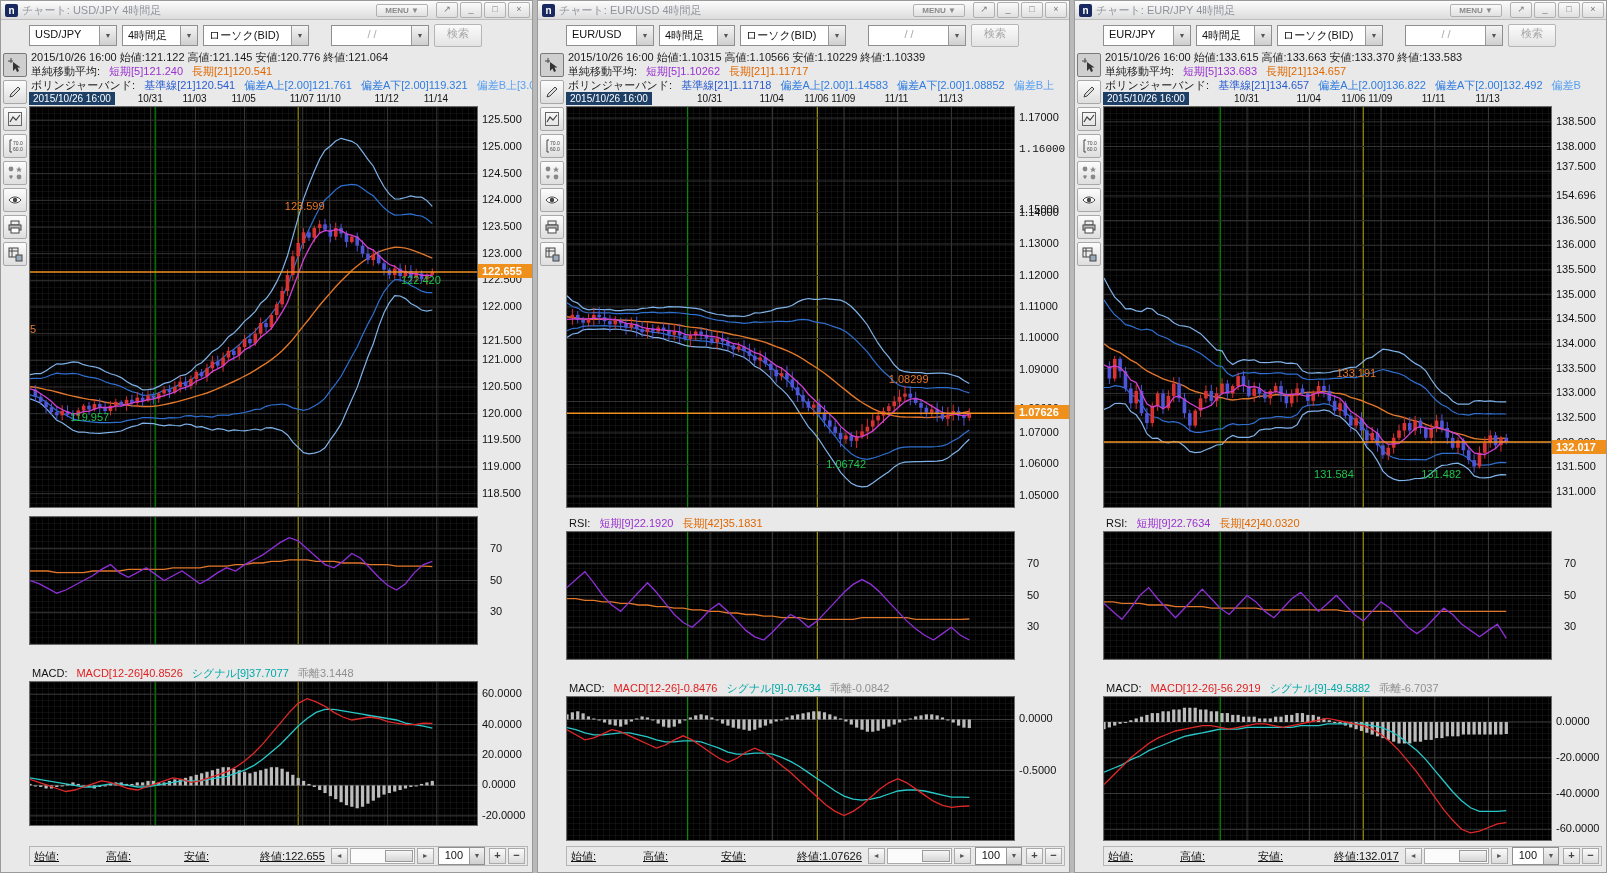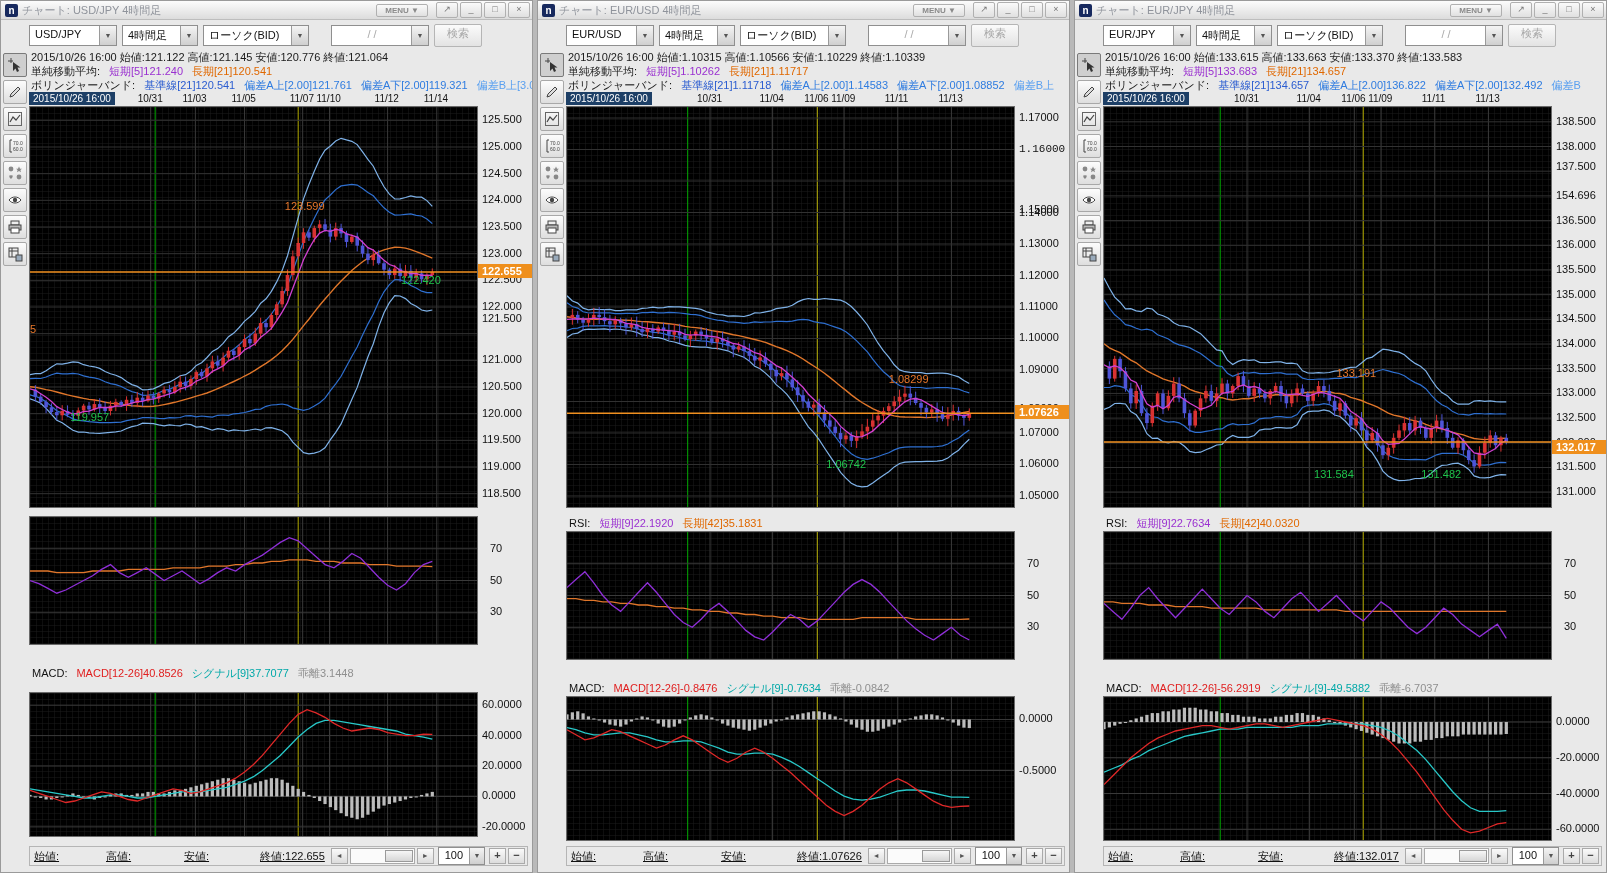--- a/index.html
+++ b/index.html
@@ -304,21 +304,21 @@
           </svg></div>
         <div class="axis" style="left: 447px; top: 0px; width: 58px; height: 400px;">
           <div class="axlab" style="top: 7.33333px;">125.500</div>
           <div class="axlab" style="top: 34px;">125.000</div>
           <div class="axlab" style="top: 60.6667px;">124.500</div>
           <div class="axlab" style="top: 87.3333px;">124.000</div>
           <div class="axlab" style="top: 114px;">123.500</div>
           <div class="axlab" style="top: 140.667px;">123.000</div>
           <div class="axlab" style="top: 167.333px;">122.500</div>
           <div class="axlab" style="top: 194px;">122.000</div>
-          <div class="axlab" style="top: 206px;">121.500</div>
+          <div class="axlab" style="top: 228px;">121.500</div>
           <div class="axlab" style="top: 247.333px;">121.000</div>
           <div class="axlab" style="top: 274px;">120.500</div>
           <div class="axlab" style="top: 300.667px;">120.000</div>
           <div class="axlab" style="top: 327.333px;">119.500</div>
           <div class="axlab" style="top: 354px;">119.000</div>
           <div class="axlab" style="top: 380.667px;">118.500</div>
           <div class="badge" style="top: 158.067px;">122.655</div>
         </div>
       </div>
       <div style="height: 10px;"></div>
@@ -341,21 +341,21 @@
             <polyline points="0.0,63.5 8.9,66.7 17.9,71.4 26.8,76.2 35.8,73.0 44.7,68.3 53.6,63.5 62.6,58.7 71.5,52.4 80.5,47.6 89.4,55.6 98.3,60.3 107.3,55.6 116.2,50.8 125.2,57.1 134.1,63.5 143.0,58.7 152.0,54.0 160.9,60.3 169.9,66.7 178.8,61.9 187.7,55.6 196.7,50.8 205.6,54.0 214.6,47.6 223.5,42.9 232.4,38.1 241.4,31.8 250.3,25.4 259.3,20.6 268.2,23.8 277.1,31.8 286.1,39.7 295.0,47.6 304.0,50.8 312.9,44.4 321.8,36.5 330.8,41.3 339.7,50.8 348.7,60.3 357.6,68.3 366.5,73.0 375.5,66.7 384.4,55.6 393.4,47.6 402.3,44.4" fill="none" stroke="#8f2fd8" stroke-width="1.3"></polyline>
           </svg></div>
         <div class="axis" style="left: 447px; top: 0px; width: 58px; height: 127px;">
           <div class="axlab" style="top: 25.75px; left: 14px;">70</div>
           <div class="axlab" style="top: 57.5px; left: 14px;">50</div>
           <div class="axlab" style="top: 89.25px; left: 14px;">30</div>
         </div>
       </div>
       <div style="height: 23px;"></div>
       <div class="seclabel"><span class="seg">MACD:</span><span class="seg c-red">MACD[12-26]40.8526</span><span class="seg c-cyn">シグナル[9]37.7077</span><span class="seg c-gry">乖離3.1448</span></div>
-      <div class="chartwrap" style="height: 103px; margin-top: 11px;">
+      <div class="chartwrap" style="height: 103px;">
         <div class="plot" style="width: 447px; height: 143px;"><svg width="447" height="143">
             <rect x="0" y="0" width="447" height="143" fill="url(#finegrid)"></rect>
             <line x1="120.69000000000001" y1="0" x2="120.69000000000001" y2="143" stroke="#3a3a3a" stroke-width="1"></line>
             <line x1="165.39" y1="0" x2="165.39" y2="143" stroke="#3a3a3a" stroke-width="1"></line>
             <line x1="214.56" y1="0" x2="214.56" y2="143" stroke="#3a3a3a" stroke-width="1"></line>
             <line x1="272.67" y1="0" x2="272.67" y2="143" stroke="#3a3a3a" stroke-width="1"></line>
             <line x1="299.49" y1="0" x2="299.49" y2="143" stroke="#3a3a3a" stroke-width="1"></line>
             <line x1="357.6" y1="0" x2="357.6" y2="143" stroke="#3a3a3a" stroke-width="1"></line>
             <line x1="406.77000000000004" y1="0" x2="406.77000000000004" y2="143" stroke="#3a3a3a" stroke-width="1"></line>
             <line x1="125.16000000000001" y1="0" x2="125.16000000000001" y2="143" stroke="#00a800" stroke-width="1"></line>

